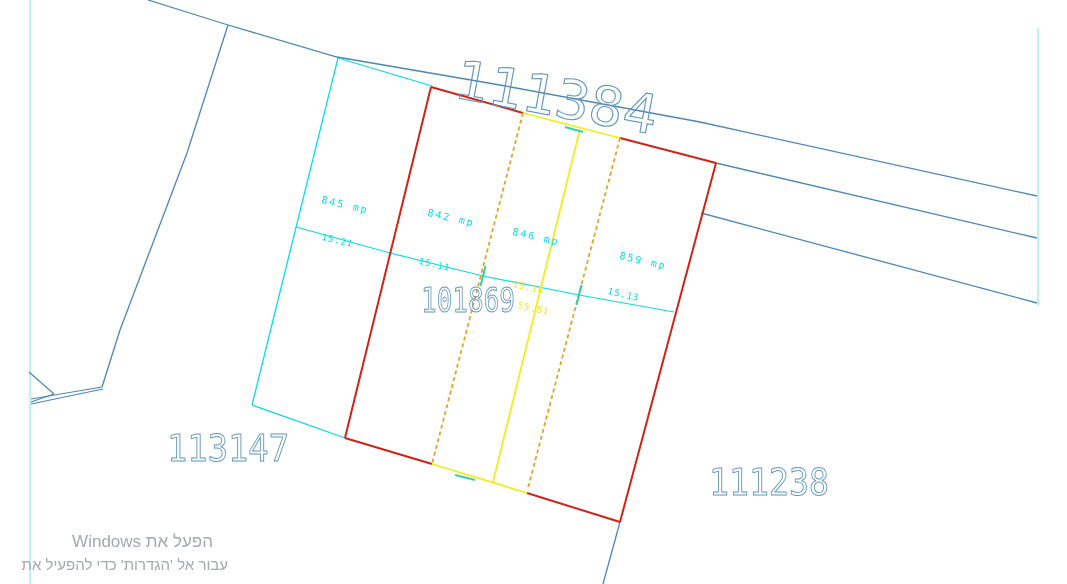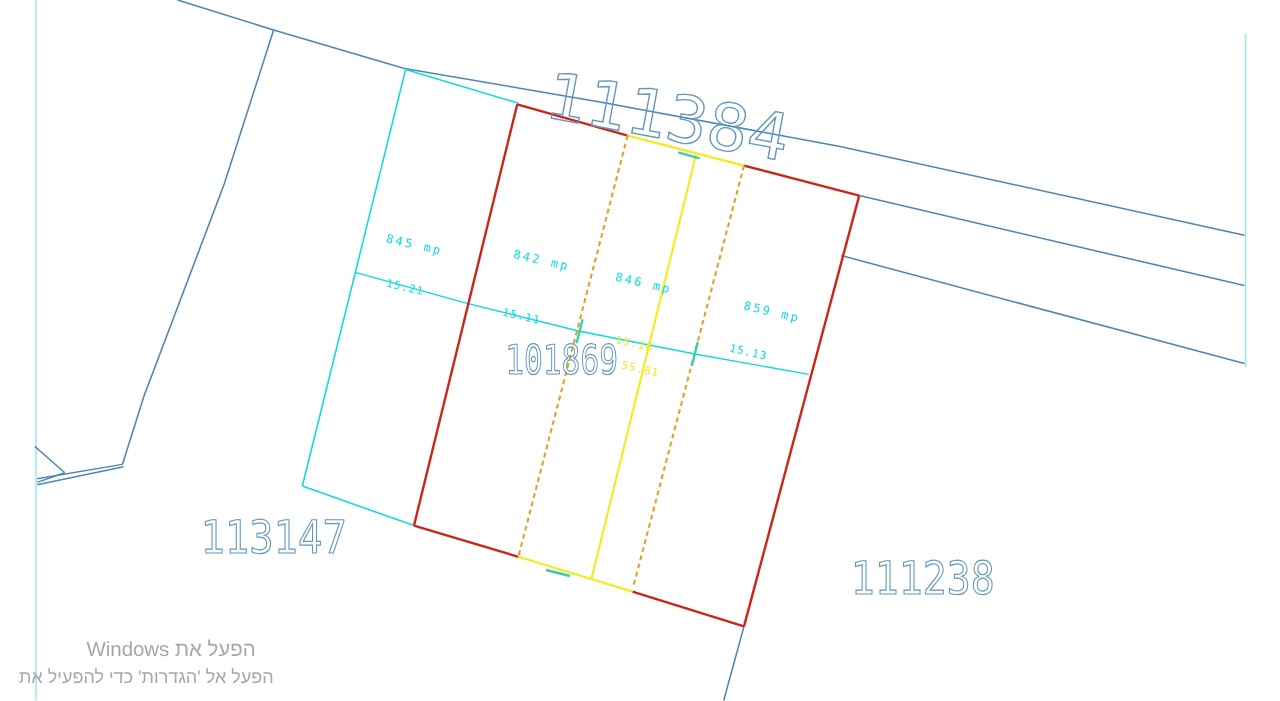--- a/index.html
+++ b/index.html
@@ -95,15 +95,15 @@
   <div class="lbl area-lbl" style="left:514px;top:226px;">846 mp</div>
   <div class="lbl area-lbl" style="left:621px;top:250px;">859 mp</div>
 
   <div class="lbl dim-lbl" style="left:323px;top:232px;">15.21</div>
   <div class="lbl dim-lbl" style="left:420px;top:256px;">15.11</div>
   <div class="lbl dim-lbl dim-yellow" style="left:514px;top:279px;">15.16</div>
   <div class="lbl dim-lbl dim-yellow" style="left:519px;top:300px;">55.81</div>
   <div class="lbl dim-lbl" style="left:609px;top:286px;">15.13</div>
 
   <div class="wm wm1">הפעל את Windows</div>
-  <div class="wm wm2">הפעל אל 'הגדרות' כדי להפעיל את</div>
+  <div class="wm wm2">עבור אל 'הגדרות' כדי להפעיל את</div>
 
 </div>
 
 </body></html>

